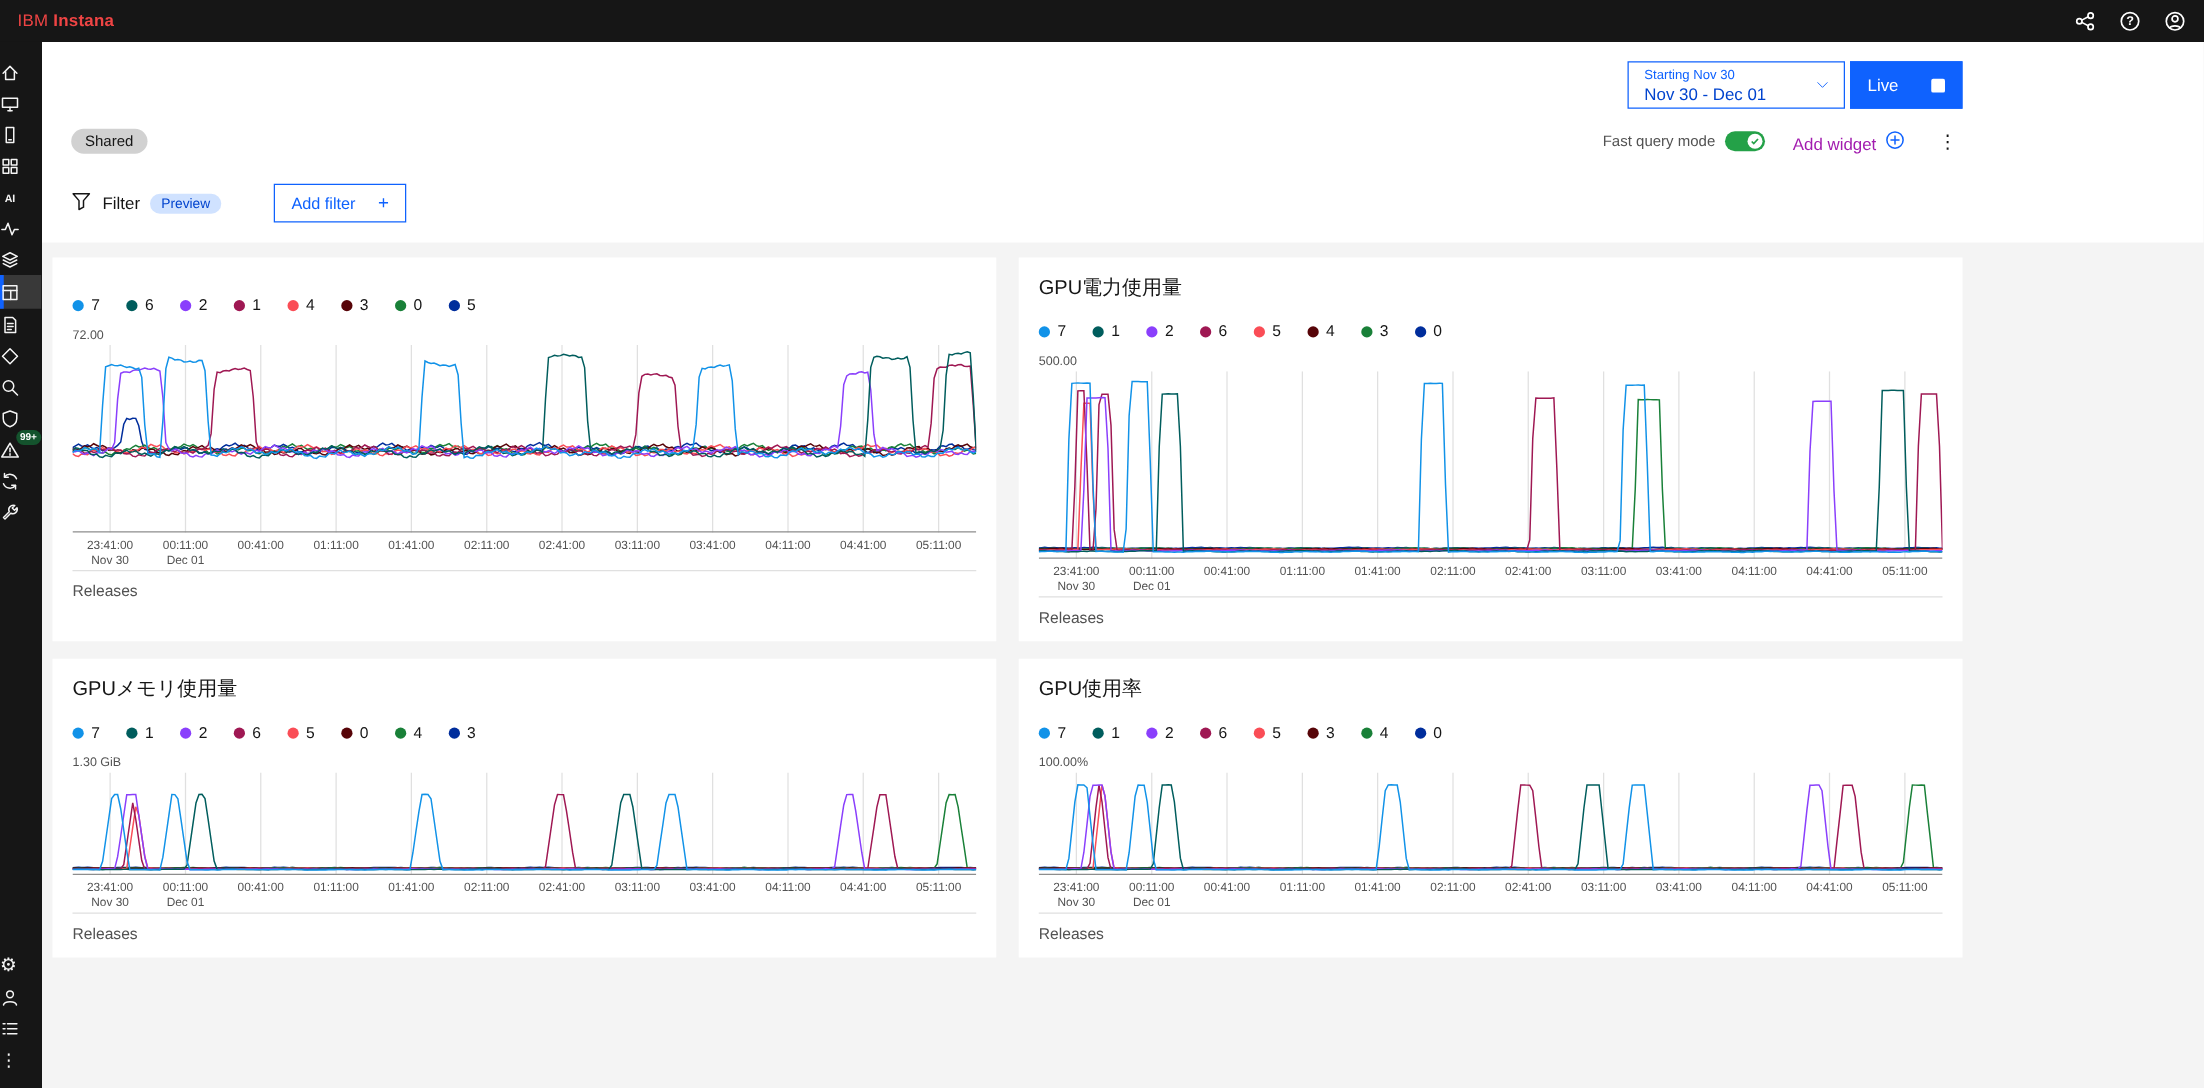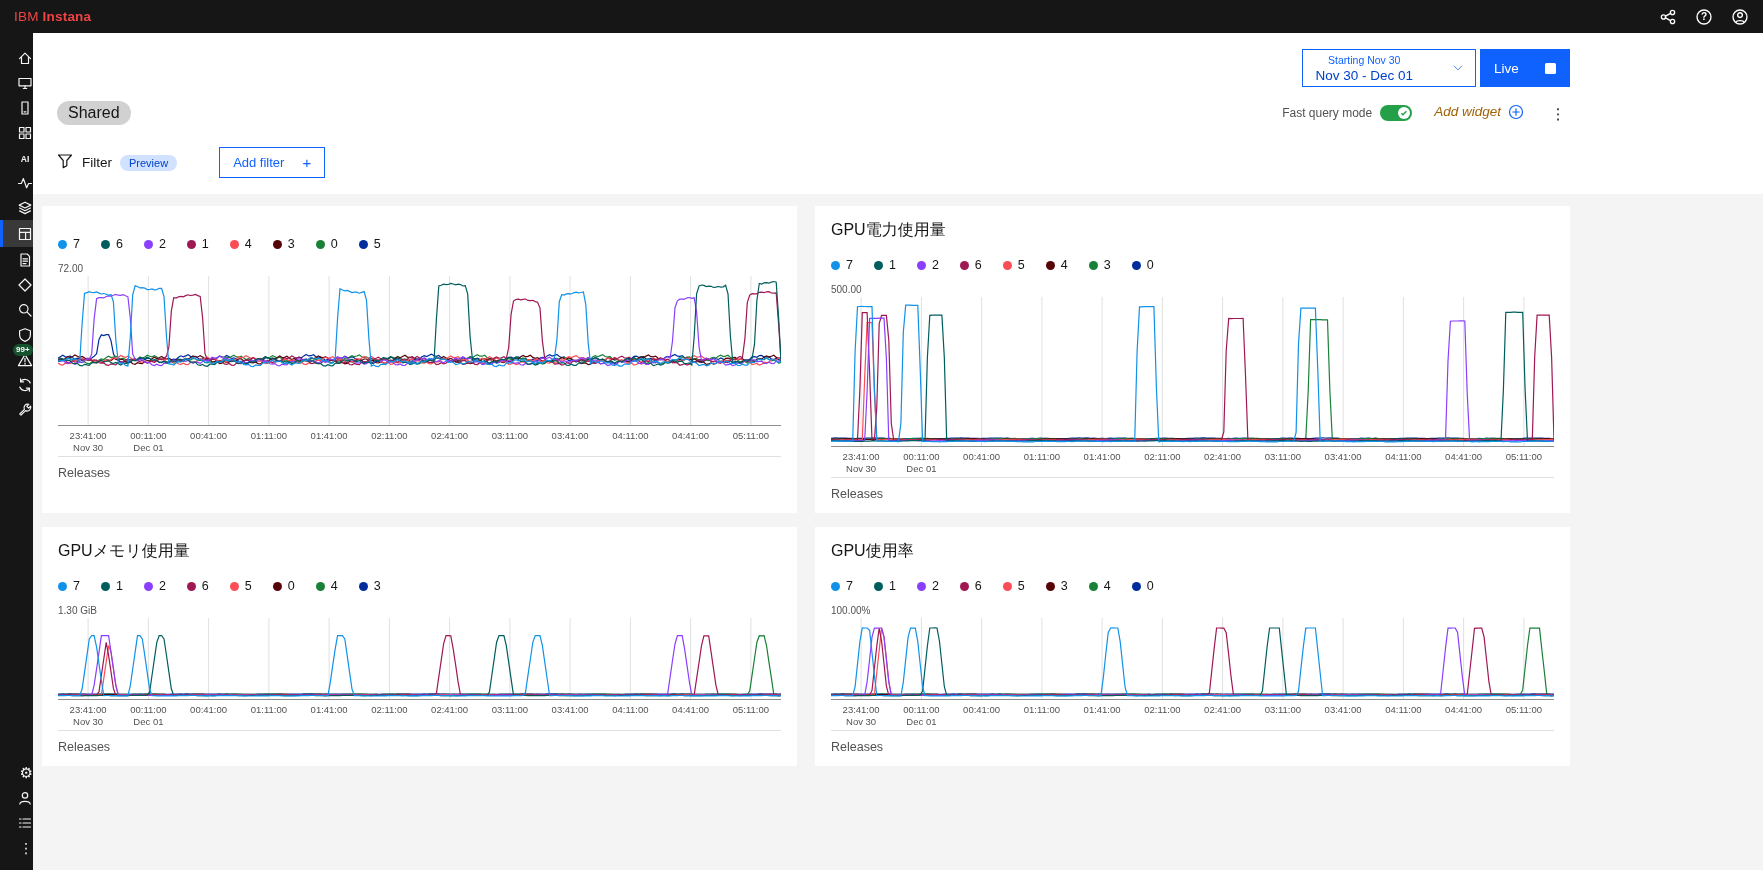--- a/index.html
+++ b/index.html
@@ -10,46 +10,46 @@
   
   .app-header { position:fixed; top:0; left:0; width:1763px; height:33px; background:#161616; display:flex; align-items:center; z-index:20; }
   .brand { color:#ef4444; margin-left:14px; font-size:13.5px; letter-spacing:.2px; }
   .brand .co { font-weight:400; }
   .brand .prod { font-weight:700; margin-left:4px; }
   .header-right { margin-left:auto; display:flex; align-items:center; gap:6px; margin-right:8px; }
   .hbtn { width:30px; height:30px; background:none; border:0; display:flex; align-items:center; justify-content:center; }
 
   
   .sidenav { position:fixed; top:33px; left:0; bottom:0; width:33px; background:#161616; display:flex; flex-direction:column; padding-top:12px; z-index:15; }
-  .nav-item { width:33px; height:25px; background:none; border:0; display:flex; align-items:center; justify-content:flex-end; position:relative; flex:0 0 auto; }
+  .nav-item { width:33px; height:25px; background:none; border:0; display:flex; align-items:center; justify-content:flex-start; position:relative; flex:0 0 auto; }
   .nav-item.selected { background:#393939; height:27px; box-shadow:inset 3px 0 0 #0f62fe; }
   .nav-badge { position:absolute; top:-3px; left:13px; background:#14532d; color:#fff; font-size:8px; font-weight:700; line-height:1; padding:2px 3px; border-radius:8px; pointer-events:none; }
   .nav-spacer { flex:1 1 auto; }
   .nav-bottom-gap { height:10px; flex:0 0 auto; }
 
   
   .main { margin-left:33px; padding-top:33px; }
   .page-head { background:#fff; padding:16px 0 16px 24px; }
   .ph-row { width:1513px; display:flex; align-items:center; }
   .row1 { align-items:flex-start; }
   .push-right { margin-left:auto; display:flex; align-items:center; }
 
   .dash-select { background:#fff; border:1px solid #0f62fe; color:#0f62fe; height:31px; padding:0 12px; display:inline-flex; align-items:center; gap:40px; font-size:13px; }
   .daterange { background:#fff; border:1px solid #0f62fe; height:38px; display:flex; align-items:center; padding:3px 12px; gap:40px; margin-right:4px; }
-  .dr-label { font-size:10.5px; color:#0f62fe; text-align:center; }
+  .dr-label { font-size:10.5px; color:#0f62fe; text-align:left; }
   .dr-value { font-size:13.5px; color:#0043ce; margin-top:2px; text-align:left; }
   .live-btn { background:#0f62fe; border:2px solid #0f62fe; color:#fff; height:38px; width:90px; display:flex; align-items:center; justify-content:space-between; padding:0 12px; font-size:13.5px; }
   .stop-sq { width:11px; height:11px; background:#fff; border-radius:1.5px; display:inline-block; }
 
   .row2 { margin-top:14px; }
-  .shared-tag { background:#d1d1d1; color:#161616; font-size:16px; border-radius:12px; padding:3px 11px; display:inline-block; }
+  .shared-tag { background:#d1d1d1; color:#161616; font-size:12px; border-radius:12px; padding:3px 11px; display:inline-block; }
   .fq-label { font-size:12px; color:#525252; margin-right:8px; }
   .toggle { width:32px; height:16px; border-radius:8px; background:#24a148; border:0; position:relative; margin-right:22px; }
   .knob { position:absolute; top:2px; right:2px; width:12px; height:12px; border-radius:50%; background:#fff; display:flex; align-items:center; justify-content:center; }
-  .add-widget { background:none; border:0; color:#a16207; font-size:13.5px; display:flex; align-items:flex-start; gap:7px; margin-right:22px;font-style:italic; }
+  .add-widget { background:none; border:0; color:#a21caf; font-size:13.5px; display:flex; align-items:flex-end; gap:7px; margin-right:22px; }
   .overflow-btn { background:none; border:0; color:#161616; font-size:15px; width:24px; height:24px; line-height:1; }
 
   .row3 { margin-top:22px; }
   .filter-label { font-size:13.5px; margin-left:9px; }
   .preview-tag { background:#d0e2ff; color:#0043ce; font-size:11px; padding:2px 9px; border-radius:9px; margin-left:8px; }
   .add-filter { background:#fff; border:1px solid #0f62fe; color:#0f62fe; height:31px; padding:0 13px; display:inline-flex; align-items:center; gap:18px; font-size:13px; margin-left:42px; }
   .af-plus { font-size:15px; }
 
   
   .charts-grid { width:1528px; margin:12px 0 0 9px; display:grid; grid-template-columns:1fr 1fr; gap:14px 18px; padding-bottom:40px; }

